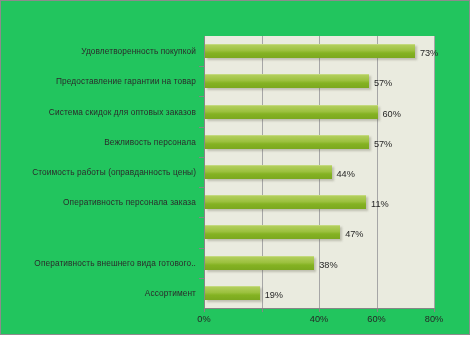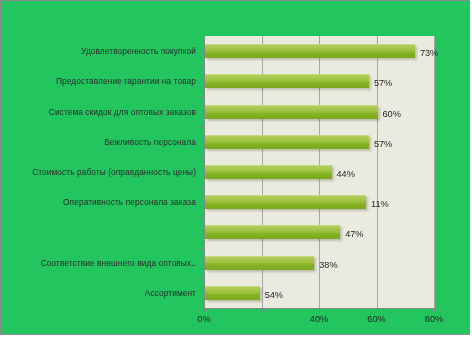--- a/index.html
+++ b/index.html
@@ -170,32 +170,32 @@
         </div>
       </div>
       <div class="row">
         <div class="tick-mark"></div>
         <div class="bar-wrap">
           <div class="bar" style="width: 135.125px;"></div>
           <div class="val-label">47%</div>
         </div>
       </div>
       <div class="row">
-        <div class="cat-label">Соответствие внешнего вида оптовых..</div>
+        <div class="cat-label">Оперативность внешнего вида готового..</div>
         <div class="tick-mark"></div>
         <div class="bar-wrap">
           <div class="bar" style="width: 109.25px;"></div>
           <div class="val-label">38%</div>
         </div>
       </div>
       <div class="row">
         <div class="cat-label">Ассортимент</div>
         <div class="bar-wrap">
           <div class="bar" style="width: 54.625px;"></div>
-          <div class="val-label">54%</div>
+          <div class="val-label">19%</div>
         </div>
       </div>
     </div>
 
   <div id="xaxis-base"></div>
   <div id="xticks">
       <div class="xtick" style="left: 203px;"></div>
       <div class="xlabel" style="left: 203px;">0%</div>
       <div class="xtick" style="left: 260.5px;"></div>
       <div class="xlabel" style="left: 270px; margin-top: 23px;">20%</div>

